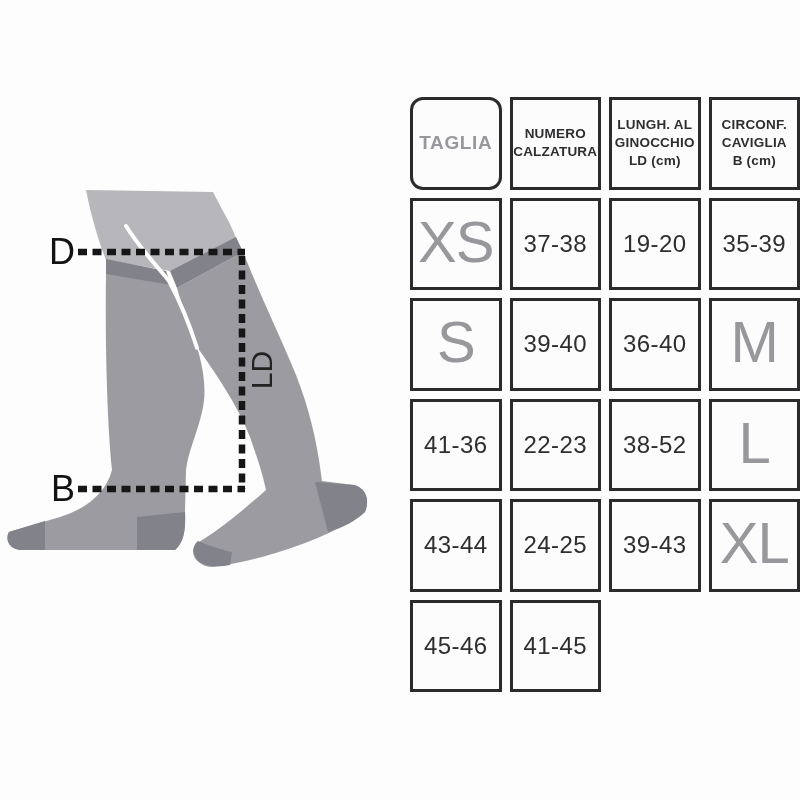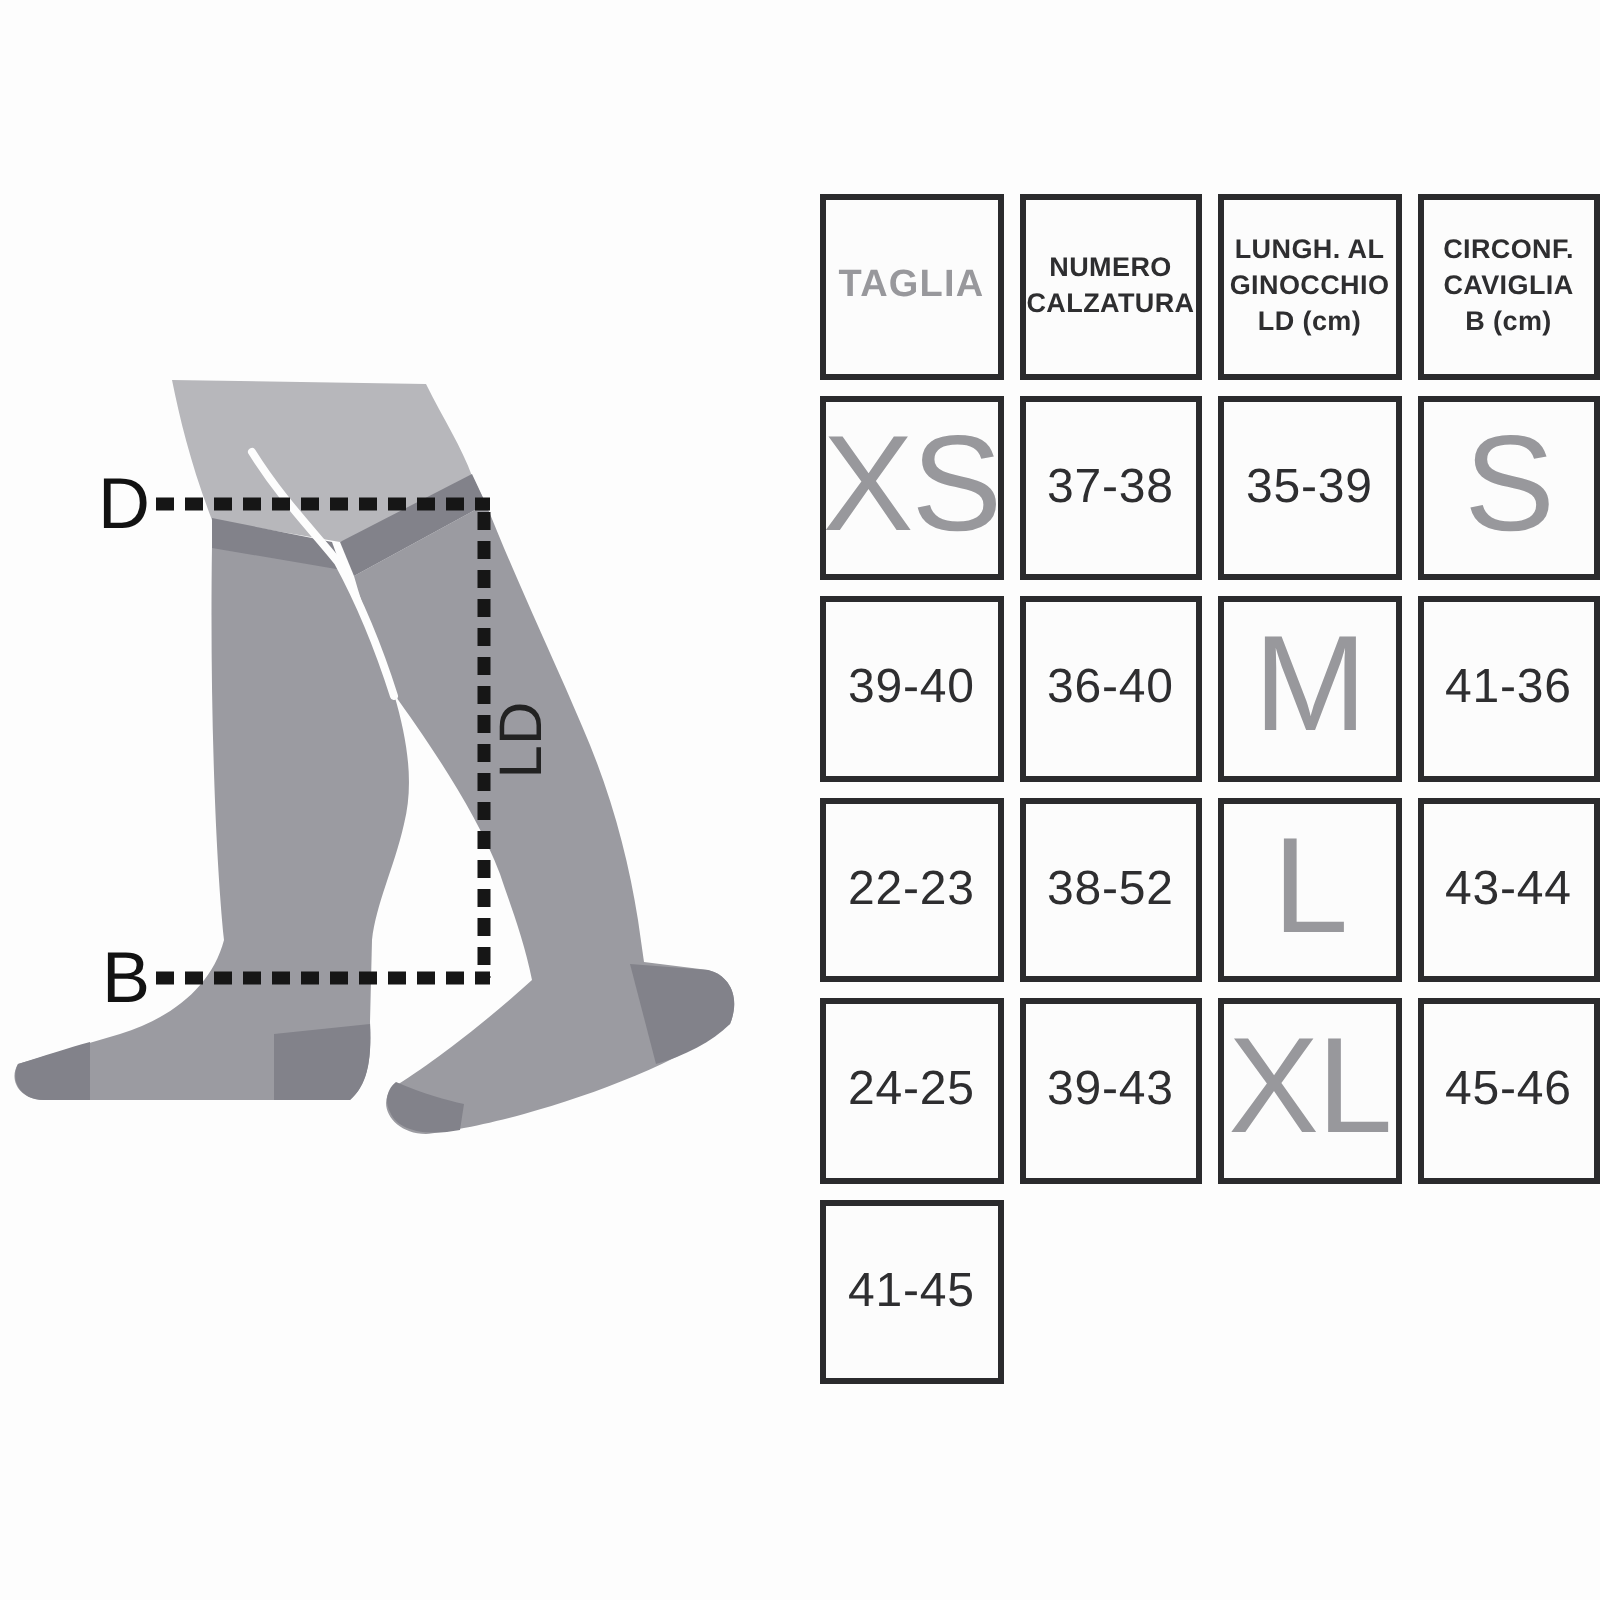--- a/index.html
+++ b/index.html
@@ -25,24 +25,24 @@
     background:#fcfcfc;
     display:flex;align-items:center;justify-content:center;
     text-align:center;box-sizing:border-box;
     overflow:hidden;
   }
   .hdr{
     font-size:13.5px;font-weight:700;color:#2e2e30;
     white-space:pre-line;line-height:1.35;letter-spacing:0.2px;
   }
   .hdr-taglia{
-    font-size:19px;font-weight:700;color:#98989c;letter-spacing:0.6px;
+    font-size:19px;font-weight:700;color:#98989c;letter-spacing:0.6px;border-radius:13px;
   }
   .size-cell{
-    font-size:68px;font-weight:400;color:#98989c;letter-spacing:-1px;
+    font-size:58px;font-weight:400;color:#98989c;letter-spacing:-1px;
     line-height:1;padding-bottom:4px;
   }
   .data-cell{
     font-size:24px;font-weight:400;color:#2e2e30;letter-spacing:0.4px;
   }
 </style>
 </head>
 <body>
 
 <div class="illustration">
@@ -106,20 +106,21 @@
 CALZATURA</div>
   <div class="cell hdr">LUNGH. AL
 GINOCCHIO
 LD (cm)</div>
   <div class="cell hdr">CIRCONF.
 CAVIGLIA
 B (cm)</div>
 
   <div class="cell size-cell">XS</div>
   <div class="cell data-cell">37-38</div>
+  <div class="cell data-cell">19-20</div>
   <div class="cell data-cell">35-39</div>
 
   <div class="cell size-cell">S</div>
   <div class="cell data-cell">39-40</div>
   <div class="cell data-cell">36-40</div>
 
   <div class="cell size-cell">M</div>
   <div class="cell data-cell">41-36</div>
   <div class="cell data-cell">22-23</div>
   <div class="cell data-cell">38-52</div>

